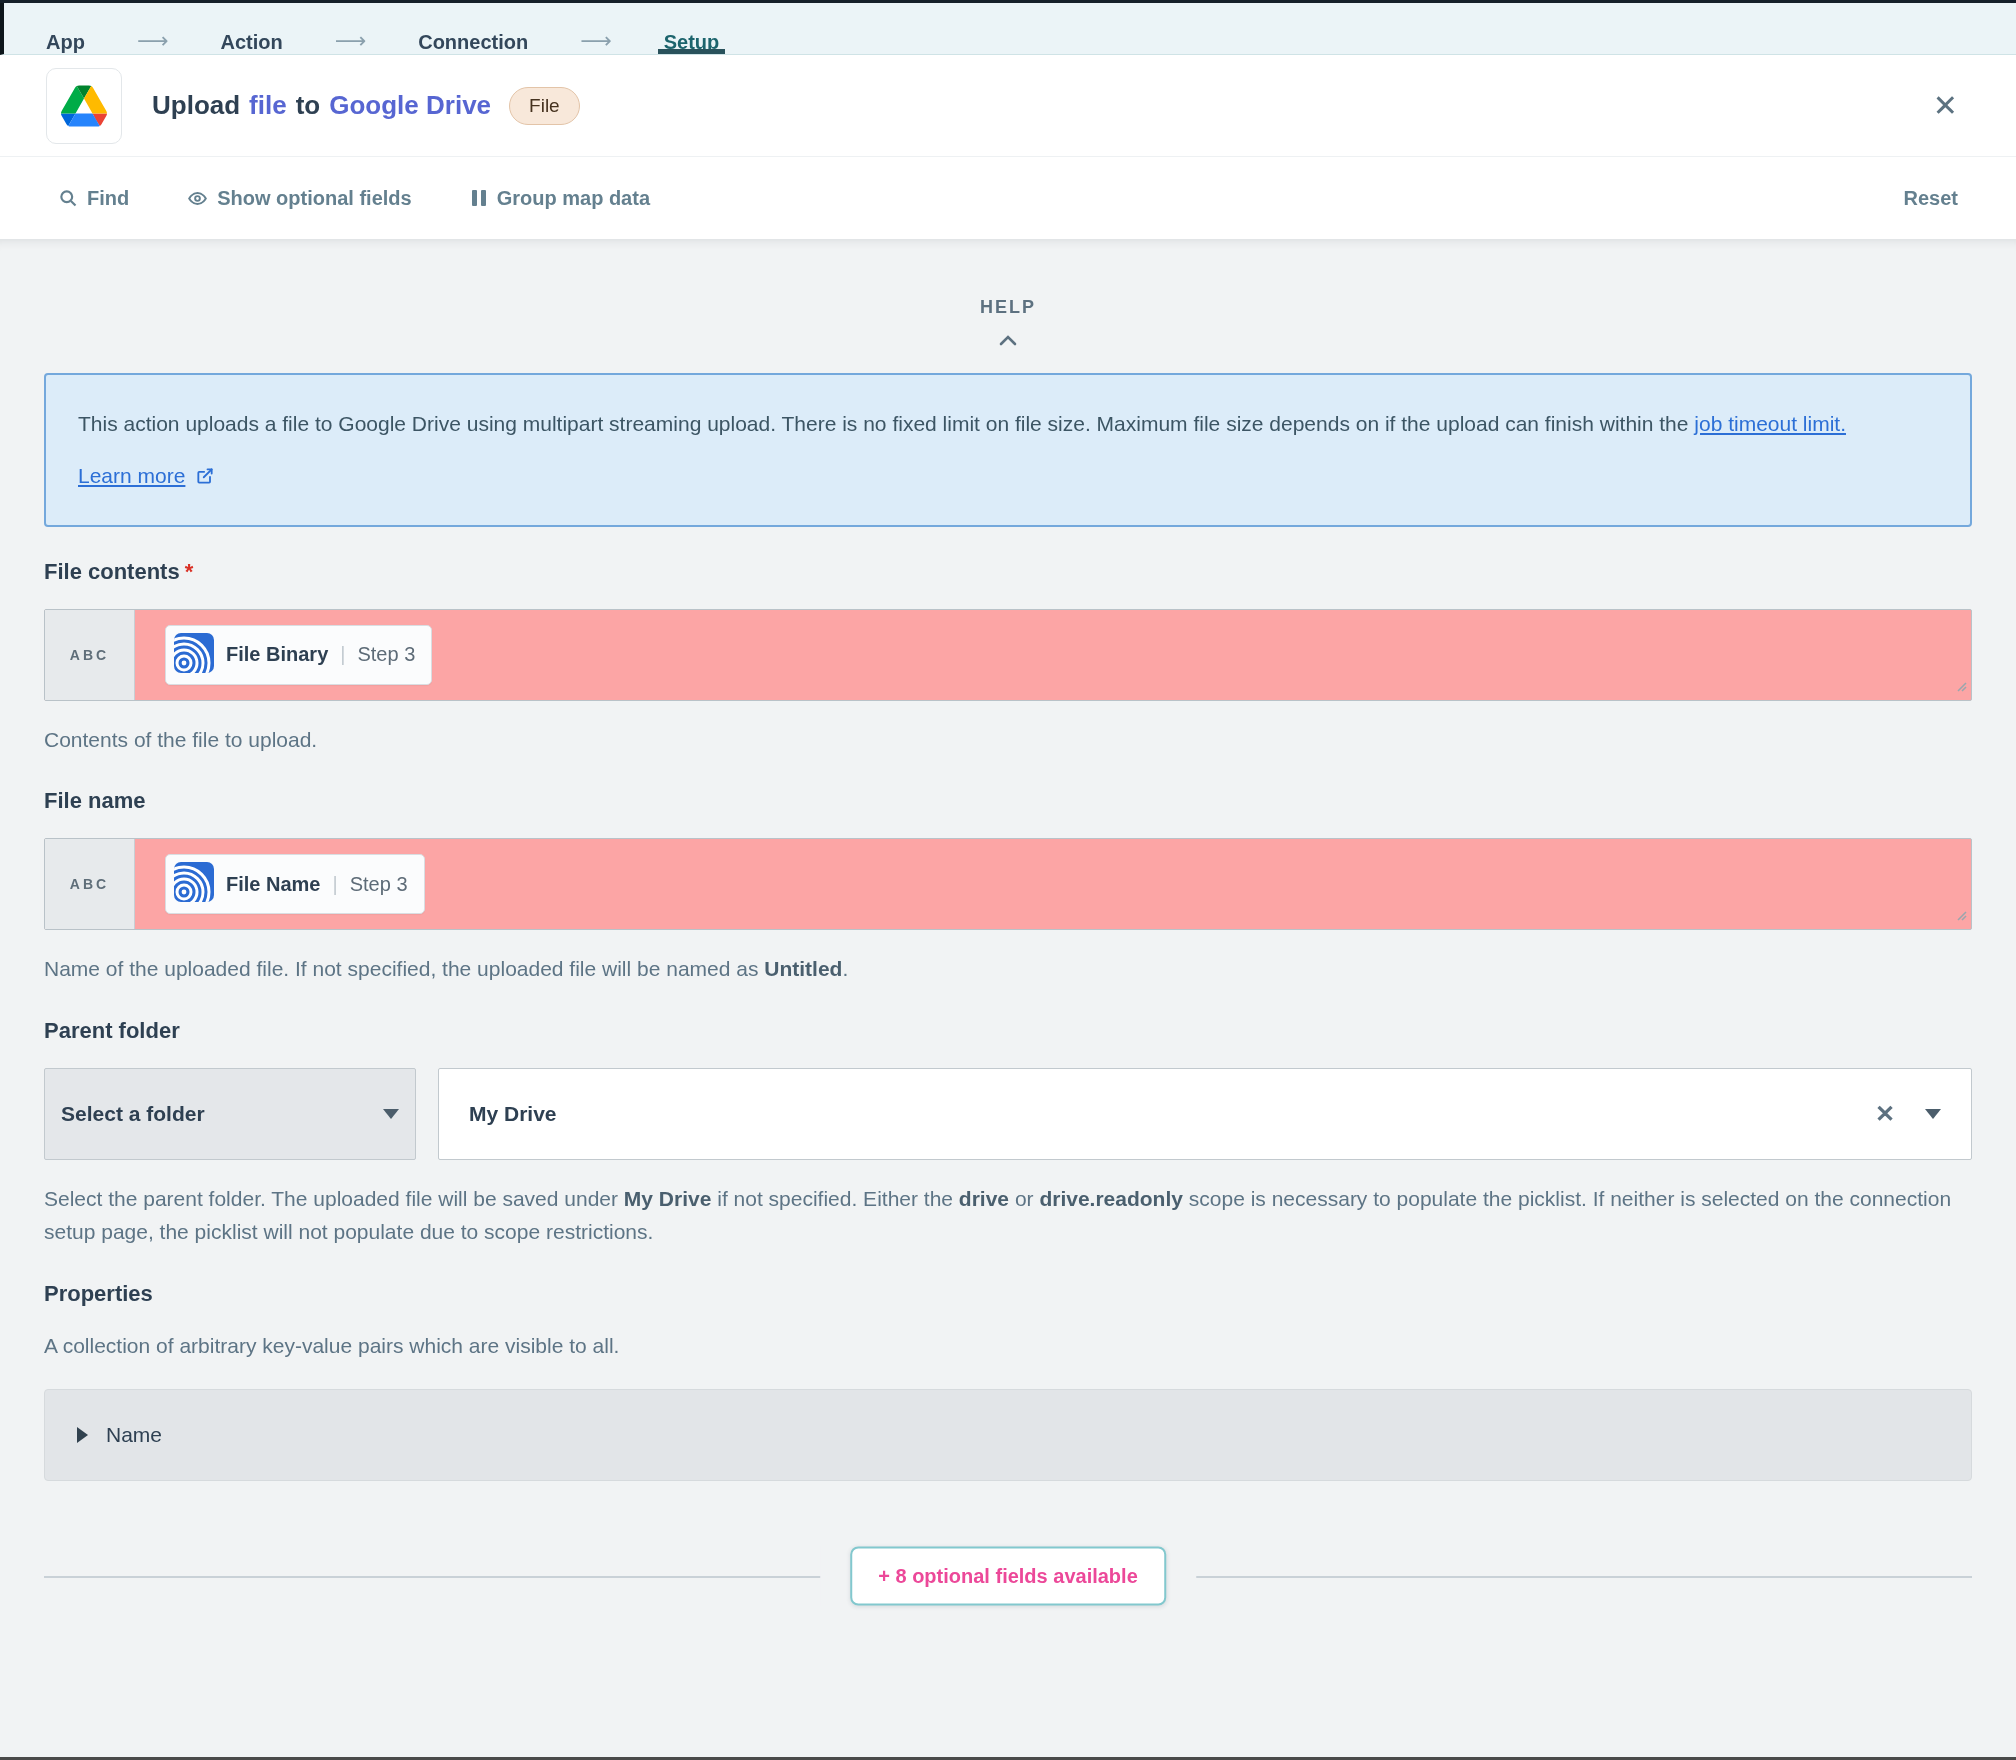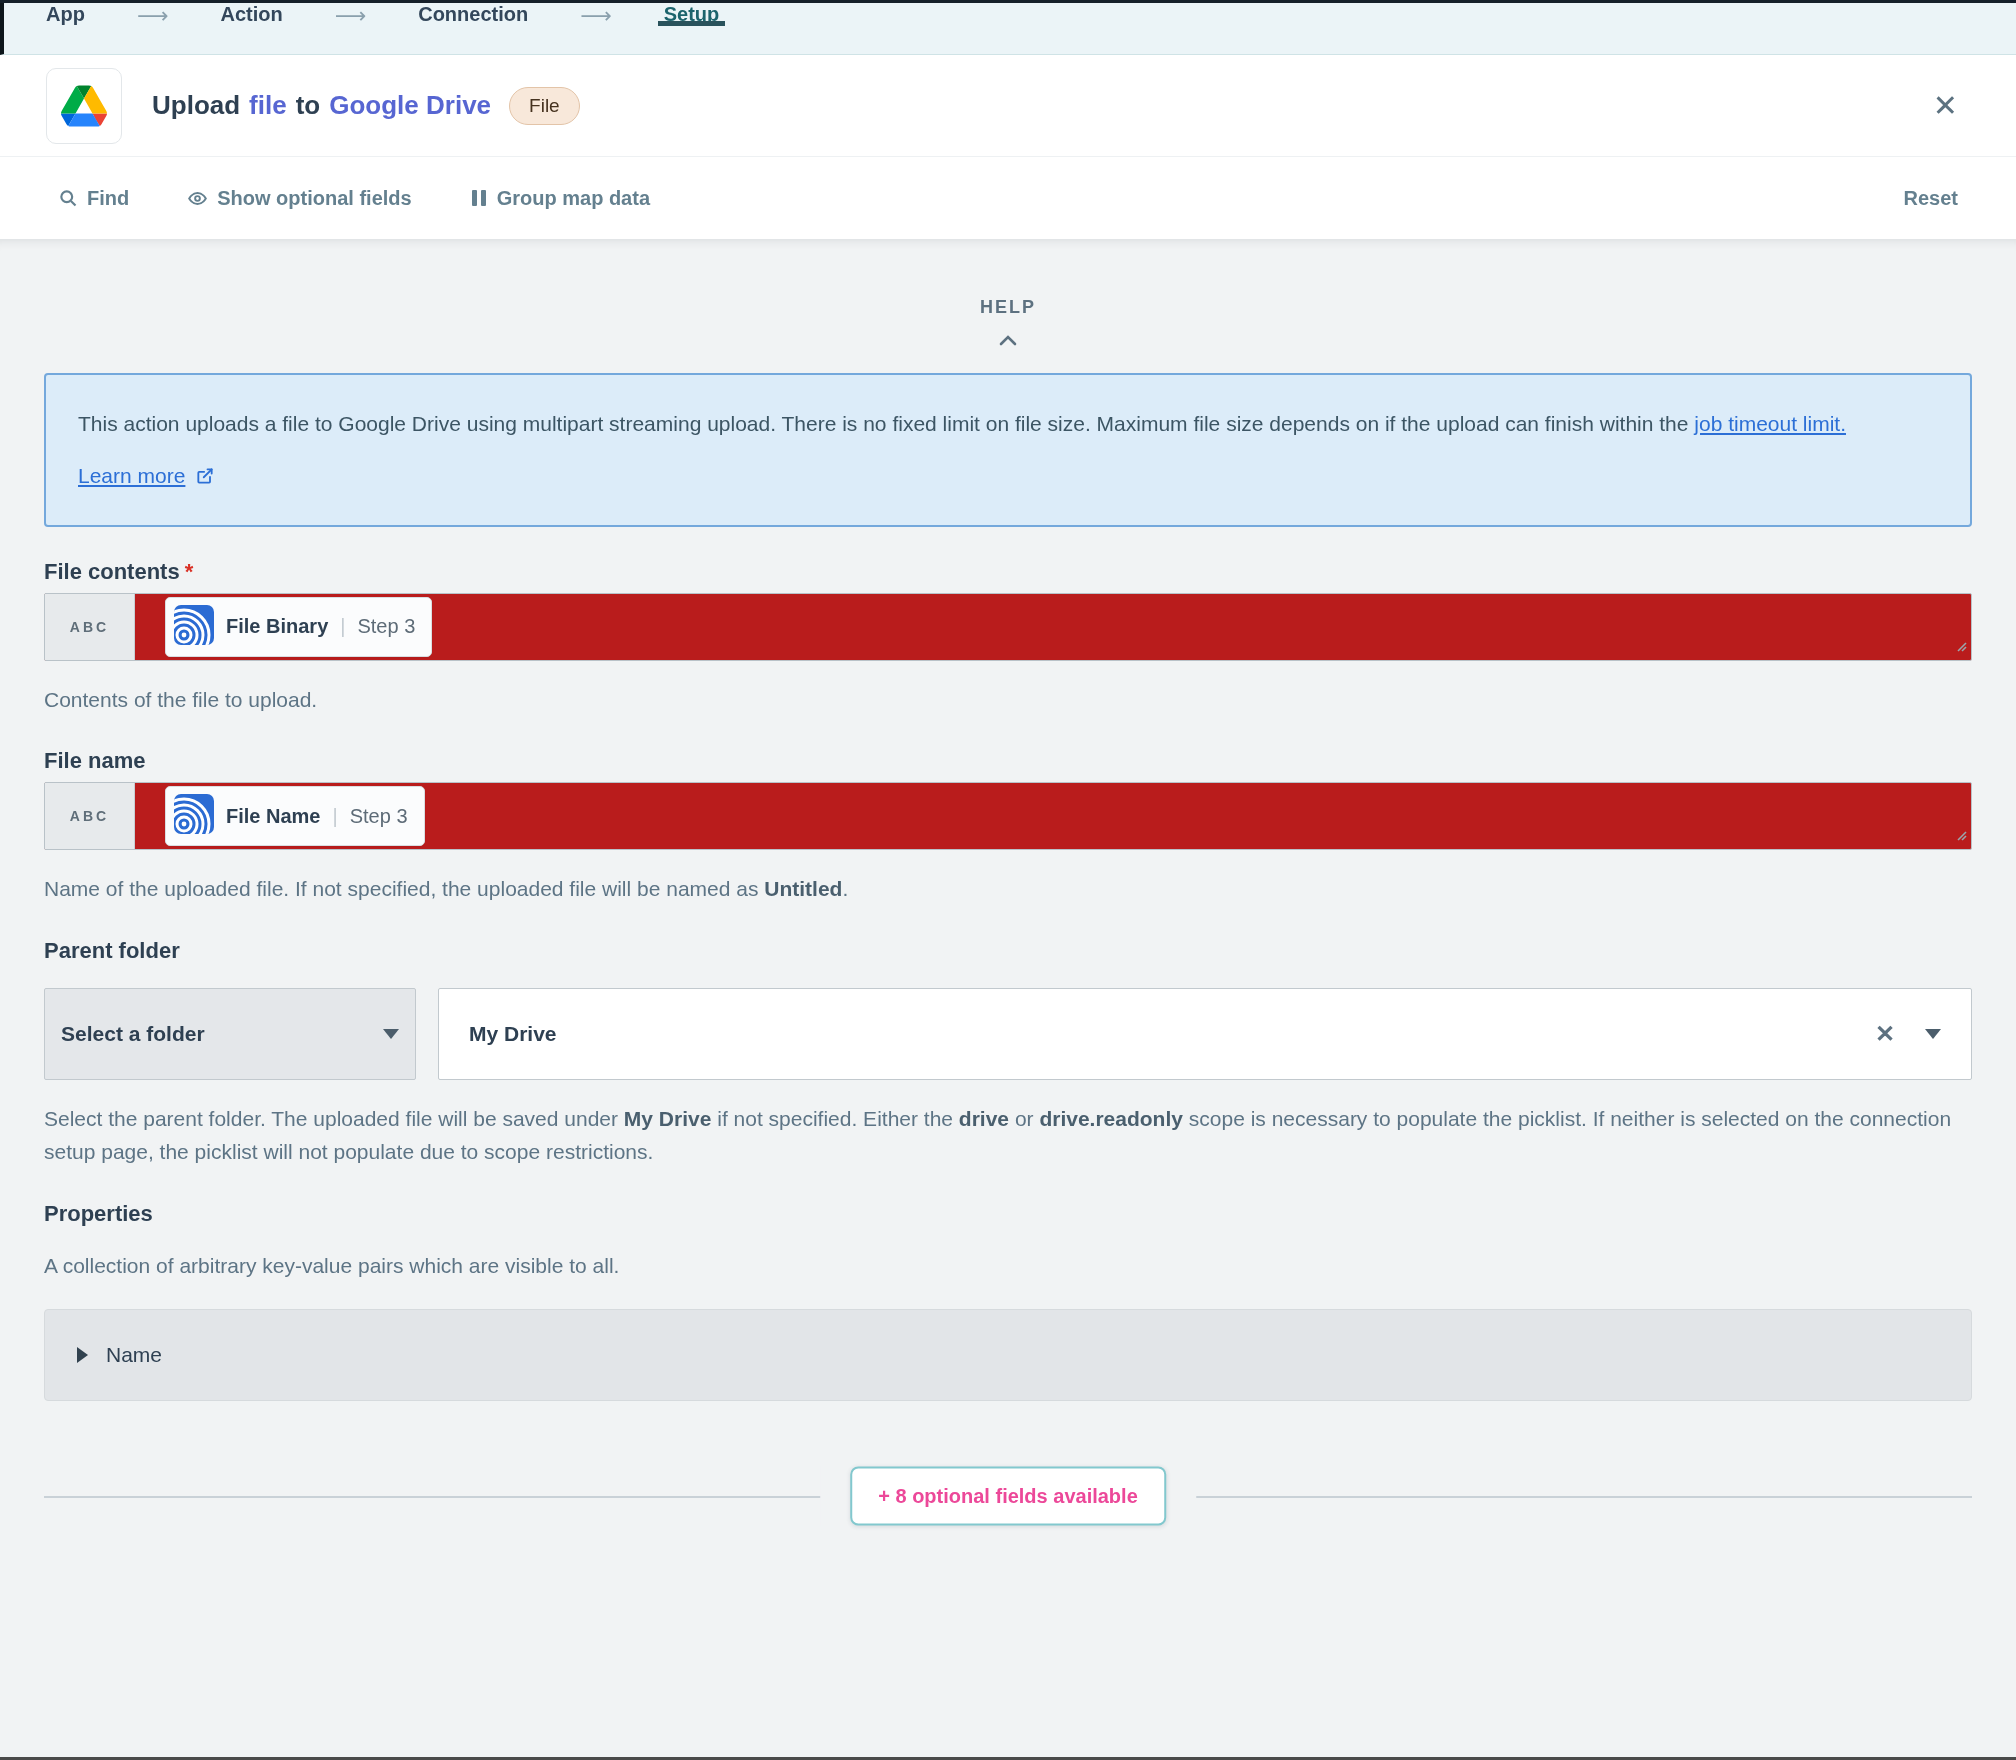--- a/index.html
+++ b/index.html
@@ -5,21 +5,21 @@
   * { margin:0; padding:0; box-sizing:border-box; }
   html,body { width:2016px; height:1760px; overflow:hidden;
     font-family:"Liberation Sans", sans-serif; background:#f1f3f4; }
 
   .top-edge { height:3px; background:#15202a; }
   .bottom-edge { height:3px; background:#4a4a4a; position:absolute; left:0; right:0; bottom:0; }
   .page { display:flex; flex-direction:column; height:1757px; position:relative; }
 
   
   .nav { height:52px; background:#ebf4f7; border-bottom:1px solid #cfe3e6;
-    border-left:4px solid #0d161b; display:flex; align-items:flex-start; gap:52px; padding-left:42px; }
+    border-left:4px solid #0d161b; display:flex; align-items:flex-end; gap:52px; padding-left:42px; }
   .crumb { display:flex; align-items:center; font-size:20px; font-weight:700; color:#33475b; cursor:pointer; position:relative; }
   .crumb-arrow { display:flex; align-items:center; color:#8aa0ad; font-size:22px; }
   .crumb.active { color:#1c646d; }
   .crumb.active::after { content:""; position:absolute; left:-6px; right:-6px; bottom:0; height:5px; background:#29525c; }
 
   
   .header { height:102px; background:#ffffff; display:flex; align-items:center;
     padding:0 58px 0 46px; border-bottom:1px solid #eef1f3; }
   .app-icon-box { width:76px; height:76px; border:1px solid #e3e7ea; border-radius:10px;
     display:flex; align-items:center; justify-content:center; background:#fff; flex:none; }
@@ -44,22 +44,22 @@
 
   .help-box { margin-top:22px; background:#dcecf9; border:2px solid #74a8dc; border-radius:4px;
     padding:30px 32px; font-size:21px; line-height:1.8; color:#3c5564; }
   .help-box a, .lm-link { color:#2c6fd6; text-decoration:underline; cursor:pointer; }
   .learn-more { margin-top:14px; display:flex; align-items:center; gap:10px; font-size:21px; }
   .learn-more .ext { color:#2c6fd6; display:flex; }
 
   .field-label { margin-top:32px; font-size:22px; font-weight:700; color:#2e4052; }
   .req { color:#d93025; margin-left:5px; font-weight:700; }
 
-  .input-box { margin-top:8px; display:flex; height:68px; border:1px solid #b9c2c8; border-radius:2px;
-    background:#b91c1c; position:relative; }
+  .input-box { margin-top:24px; display:flex; height:92px; border:1px solid #b9c2c8; border-radius:2px;
+    background:#fca5a5; position:relative; }
   .prefix { width:90px; flex:none; background:#e7eaec; border-right:1px solid #c8cfd4;
     display:flex; align-items:center; justify-content:center;
     font-size:14px; font-weight:700; letter-spacing:3px; color:#5f6e79; }
   .input-area { flex:1; display:flex; align-items:center; padding-left:30px; }
   .pill { display:inline-flex; align-items:center; gap:12px; border:1px solid #d9dee2; background:#fbfcfd;
     border-radius:5px; padding:7px 16px 7px 8px; box-shadow:0 1px 1px rgba(40,50,60,.05); cursor:grab; }
   .pill .pname { font-size:20px; font-weight:700; color:#2e4052; }
   .pill .psep { color:#c3cbd1; font-size:20px; }
   .pill .pstep { font-size:20px; color:#5d6b77; }
   .resize-handle { position:absolute; right:4px; bottom:4px; cursor:nwse-resize; }

